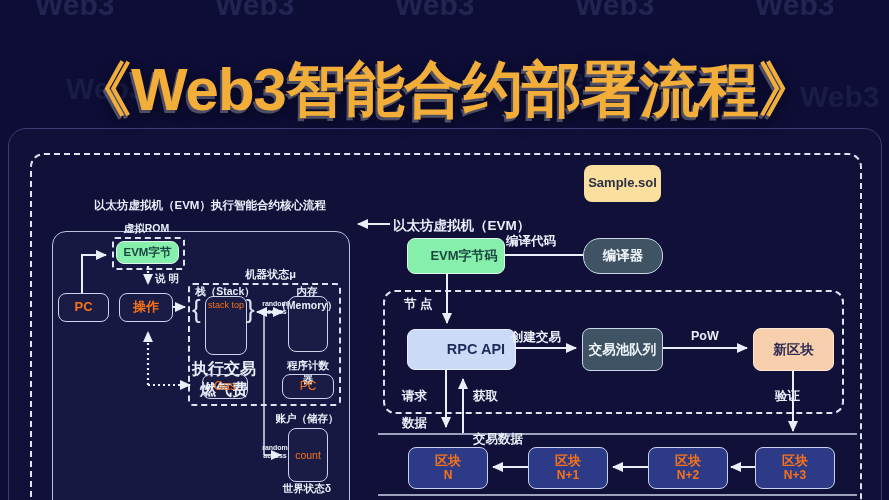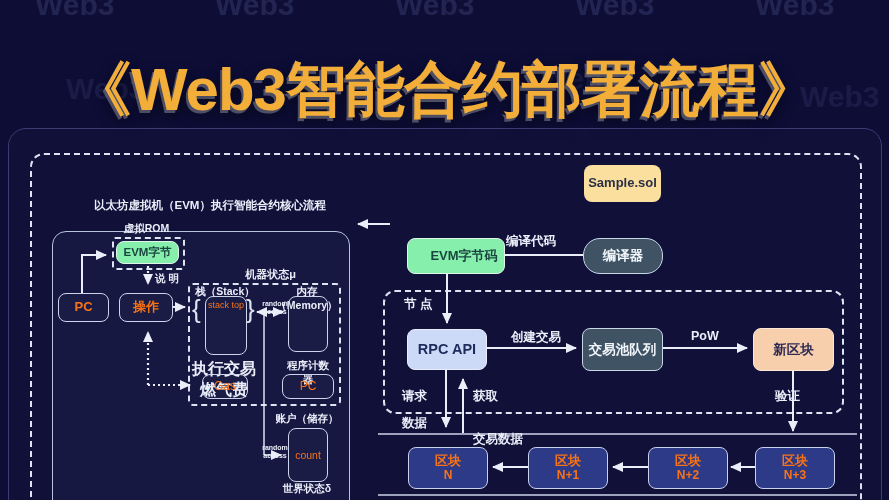--- a/index.html
+++ b/index.html
@@ -132,28 +132,29 @@
   <div class="box outline" style="left:282px;top:374px;width:50px;height:23px;font-size:12px;font-weight:normal;">PC</div>
 
   <div class="lbl ctr" style="left:270px;top:412px;width:74px;font-size:10.5px;">账户（储存）</div>
   <div class="lbl tiny" style="left:257px;top:444px;width:36px;">random
 access</div>
   <div class="box outline" style="left:288px;top:428px;width:38px;height:52px;font-size:10.5px;font-weight:normal;">count</div>
   <div class="lbl ctr" style="left:272px;top:482px;width:70px;font-size:10.5px;">世界状态δ</div>
 
   <div class="box cream" style="left:584px;top:165px;width:77px;height:37px;font-size:13px;">Sample.sol</div>
 
+  <div class="lbl" style="left:393px;top:217px;font-size:13.5px;">以太坊虚拟机（EVM）</div>
 
   <div class="box mint" style="left:407px;top:238px;width:80px;height:34px;font-size:13px;padding-left:16px;">EVM字节码</div>
   <div class="lbl" style="left:506px;top:233px;font-size:12.5px;">编译代码</div>
   <div class="box slate" style="left:583px;top:238px;width:78px;height:34px;font-size:13.5px;border-radius:17px;">编译器</div>
 
   <div class="lbl" style="left:404px;top:296px;font-size:12.5px;">节 点</div>
 
-  <div class="box peri" style="left:407px;top:329px;width:78px;height:39px;font-size:14.5px;">RPC API</div>
+  <div class="box peri" style="left:407px;top:329px;width:78px;height:39px;font-size:14.5px;padding-left:29px;">RPC API</div>
   <div class="lbl" style="left:511px;top:329px;font-size:12.5px;">创建交易</div>
   <div class="box slate" style="left:582px;top:328px;width:79px;height:41px;font-size:13.5px;">交易池队列</div>
   <div class="lbl" style="left:691px;top:329px;font-size:12.5px;">PoW</div>
   <div class="box peach" style="left:753px;top:328px;width:79px;height:41px;font-size:13.5px;">新区块</div>
 
   <div class="lbl" style="left:402px;top:388px;font-size:12.5px;">请求</div>
   <div class="lbl" style="left:402px;top:415px;font-size:12.5px;">数据</div>
   <div class="lbl" style="left:473px;top:388px;font-size:12.5px;">获取</div>
   <div class="lbl" style="left:473px;top:415px;font-size:12.5px;margin-top:16px;">交易数据</div>
   <div class="lbl" style="left:775px;top:388px;font-size:12.5px;">验证</div>

